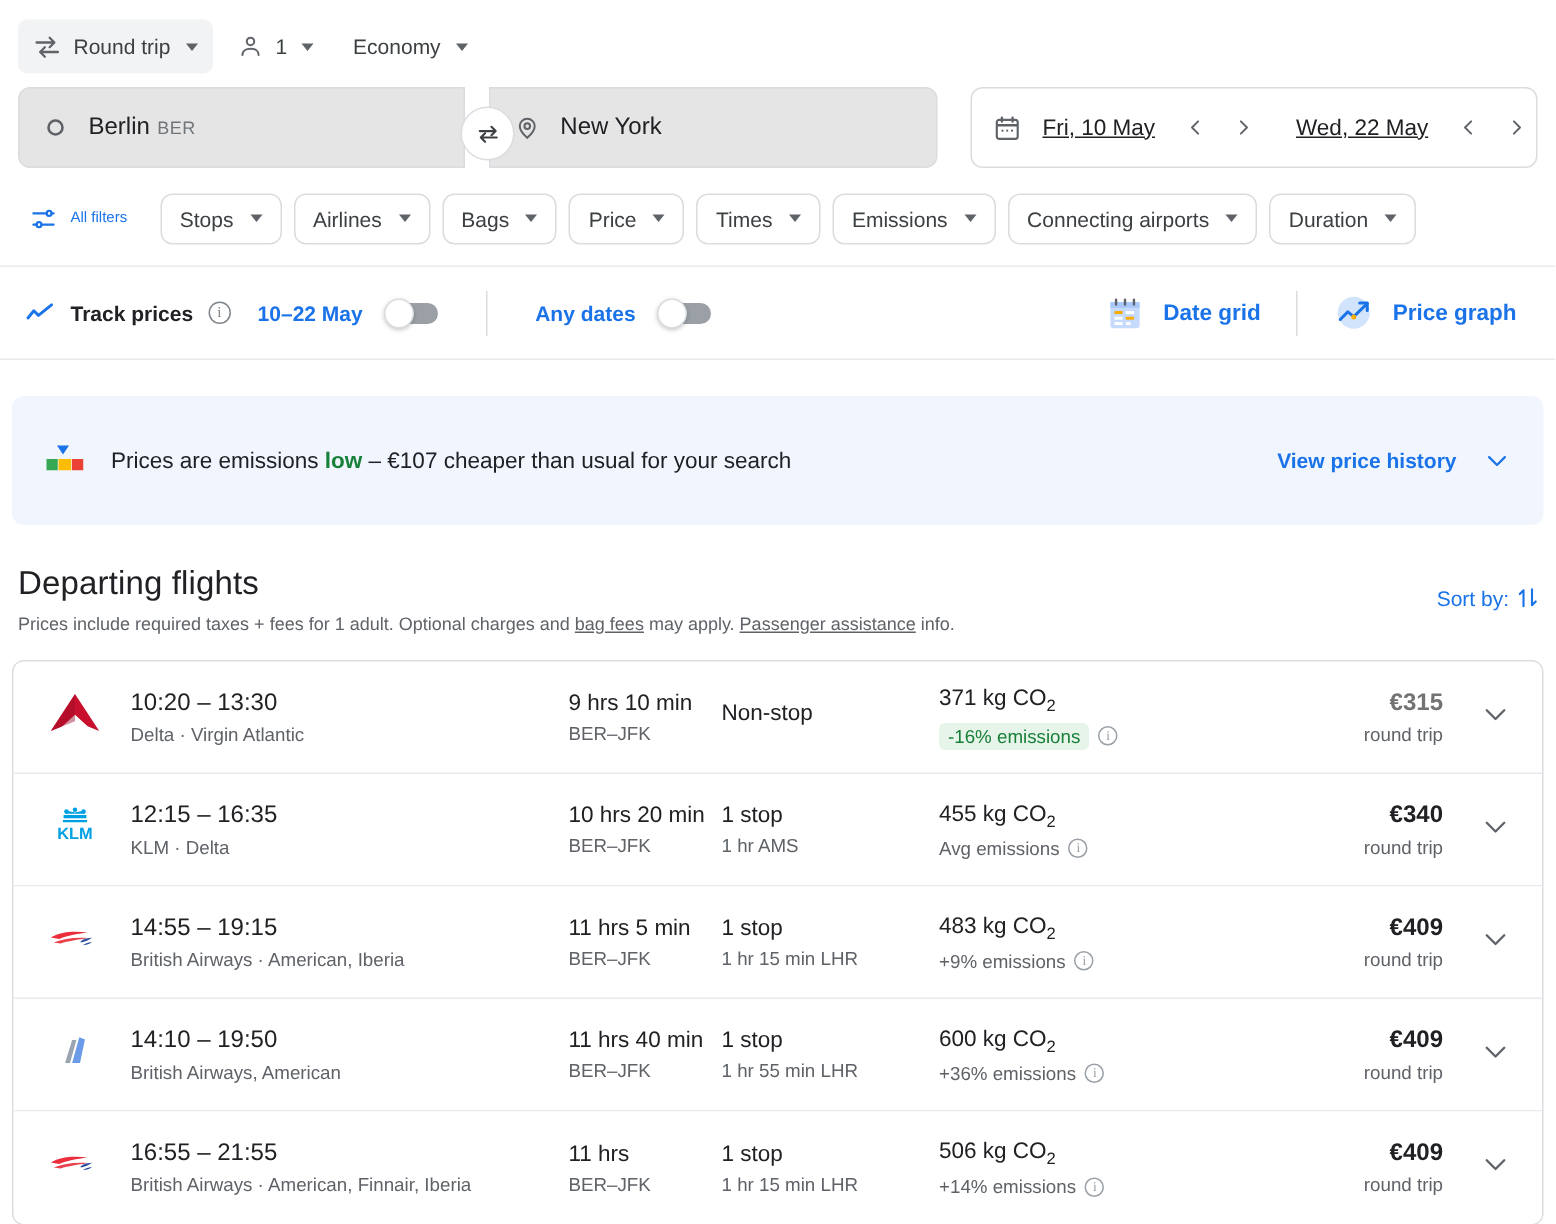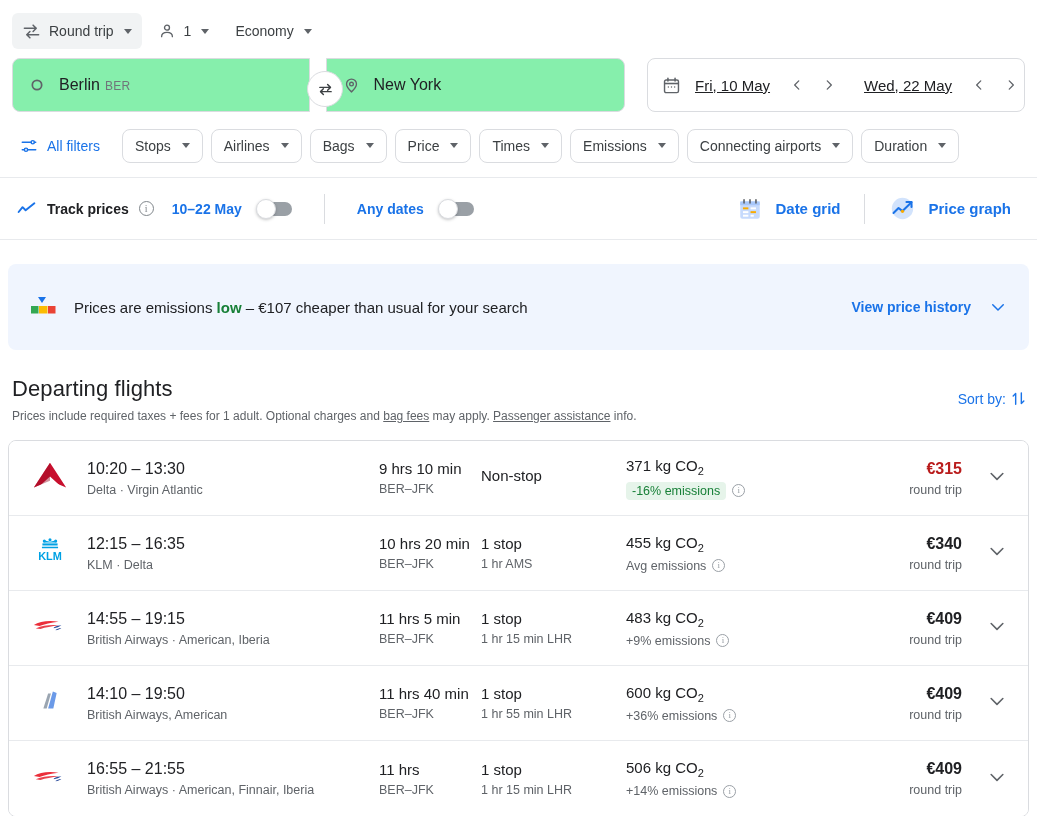--- a/index.html
+++ b/index.html
@@ -45,21 +45,21 @@
     display: flex; align-items: center;
     padding: 0 12px;
     height: 62px;
     position: relative;
   }
   .ota-box {
     display: flex; align-items: center;
     height: 54px;
     border: 1px solid #dadce0;
     border-radius: 8px;
-    background: #86efac;
+    background: #e5e5e5;
   }
   .origin-box { width: 314px; border-radius: 8px 0 0 8px; }
   .dest-box { width: 316px; margin-left: 16px; border-radius: 0 8px 8px 0;}
   .loc-field { display:flex; align-items:center; gap: 14px; padding: 0 16px; width:100%; cursor:text;}
   .loc-text { font-size: 16px; color: #202124; white-space: nowrap; }
   .loc-code { font-size: 12px; color: #70757a; margin-left: 5px; letter-spacing: .3px;}
   .swap-btn {
     position: absolute; left: 307px; top: 17px;
     width: 36px; height: 36px; border-radius: 50%;
     background: #fff; border: 1px solid #dadce0;
@@ -86,21 +86,21 @@
 
   
   .filters-row {
     display: flex; align-items: center; gap: 8px;
     padding: 14px 12px 16px 16px;
     border-bottom: 1px solid #e8eaed;
     height: 62px;
   }
   .all-filters {
     display: inline-flex; align-items: center; gap: 9px;
-    color: #1a73e8; font-size: 14px; font-weight: 500;
+    color: #1a73e8; font-size: 10px; font-weight: 500;
     cursor: pointer; margin-right: 10px; padding: 4px 4px;
   }
   .chip {
     display: inline-flex; align-items: center; gap: 9px;
     height: 34px; padding: 0 12px;
     border: 1px solid #dadce0; border-radius: 8px;
     font-size: 14px; color: #3c4043; background: #fff;
     cursor: pointer; white-space: nowrap;
   }
 
@@ -192,21 +192,21 @@
   .dur-cell { width: 102px; flex: 0 0 102px; }
   .stops-cell { width: 145px; flex: 0 0 145px; }
   .co2-cell { width: 160px; flex: 0 0 160px; }
   .price-cell { flex: 1 1 auto; text-align: right; padding-right: 18px; }
   .expand-cell { width: 34px; flex: 0 0 34px; display:flex; align-items:center; justify-content:center; color:#5f6368;}
 
   .pri-line { font-size: 16px; color: #202124; }
   .sec-line { font-size: 12.5px; color: #5f6368; margin-top: 5px; }
   .dur-main { font-size: 15px; color: #202124; }
   .price-main { font-size: 16px; font-weight: 700; color: #202124; }
-  .price-main.green { color: #b91c1c; }
+  .price-main.green { color: #737373; }
   .price-sub { font-size: 12.5px; color: #5f6368; margin-top: 5px; }
   .co2-main { font-size: 15px; color: #202124; }
   .co2-main sub { font-size: 11px; }
   .co2-sub { font-size: 12.5px; color: #5f6368; margin-top: 5px; display: flex; align-items: center; gap: 6px;}
   .em-badge {
     display:inline-block;
     background: #e6f4ea; color: #188038;
     font-size: 12.5px; border-radius: 4px;
     padding: 2px 6px;
   }

